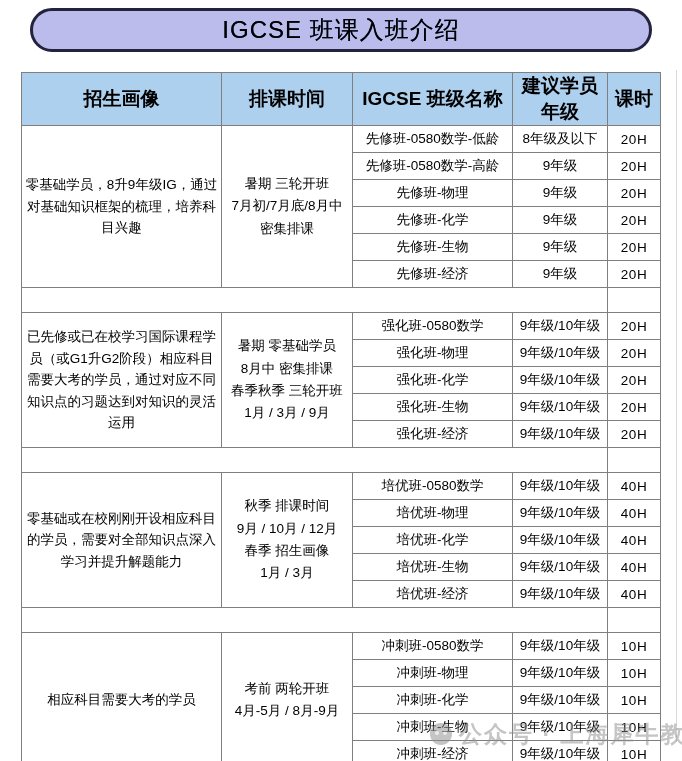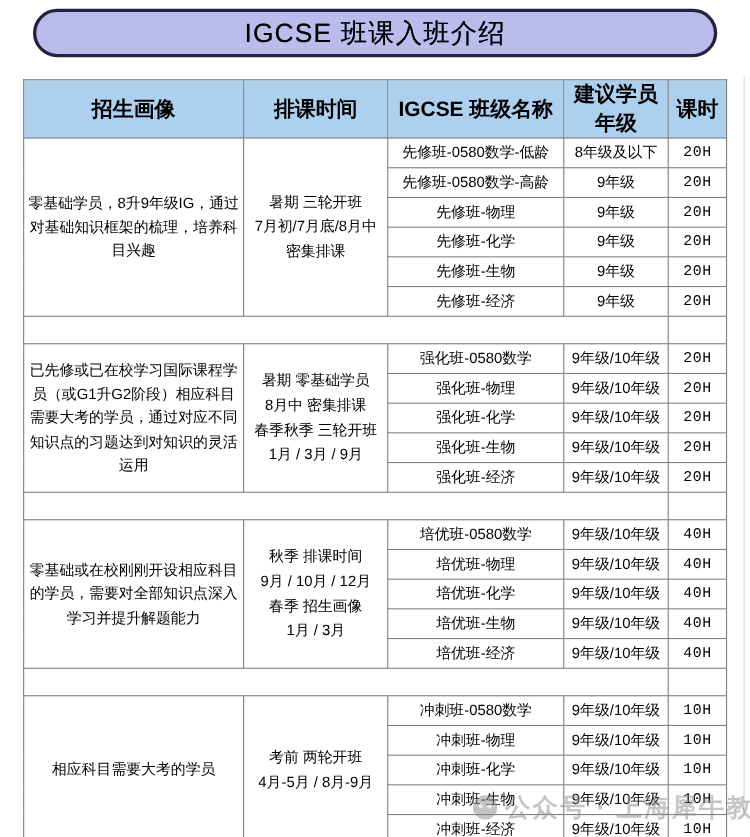--- a/index.html
+++ b/index.html
@@ -30,21 +30,21 @@
     padding:0 3px;box-sizing:border-box;
     overflow:hidden;
   }
   .class-table th{
     background:#add0ee;font-weight:bold;font-size:19px;height:28px;
   }
   .row-class td{height:27px;}
   .spacer-row td{height:25px;}
   .cell-profile{line-height:1.6;padding:0 6px;margin-left:16px;}
   .cell-schedule{line-height:1.65;}
-  .cell-hours{letter-spacing:0.5px;font-family:Liberation Mono, monospace;}
+  .cell-hours{letter-spacing:0.5px;}
   
   .gridline-right{
     position:absolute;left:676px;top:70px;width:1px;height:672px;
     background:#d9d9d9;
   }
   
   .watermark{
     position:absolute;left:430px;top:720px;height:28px;
     display:flex;align-items:center;gap:7px;
     opacity:0.5;z-index:5;pointer-events:none;

